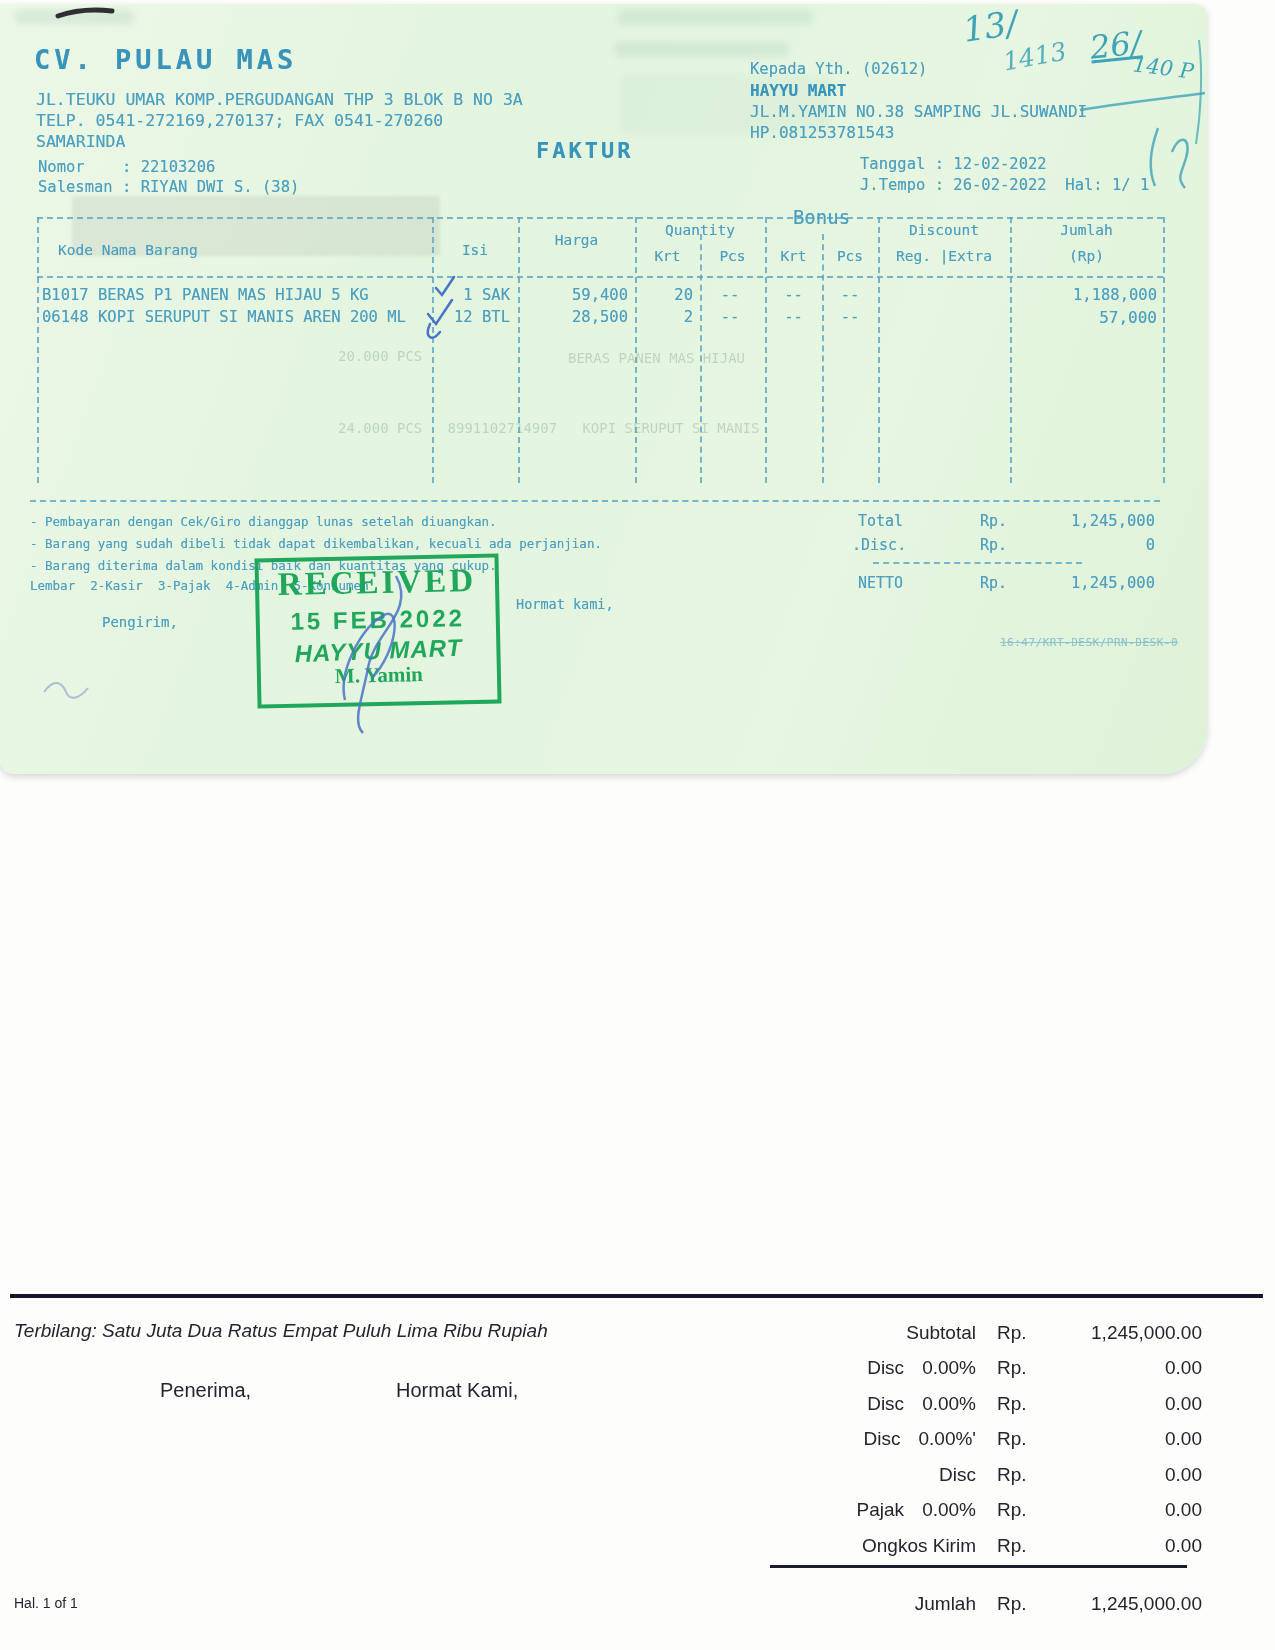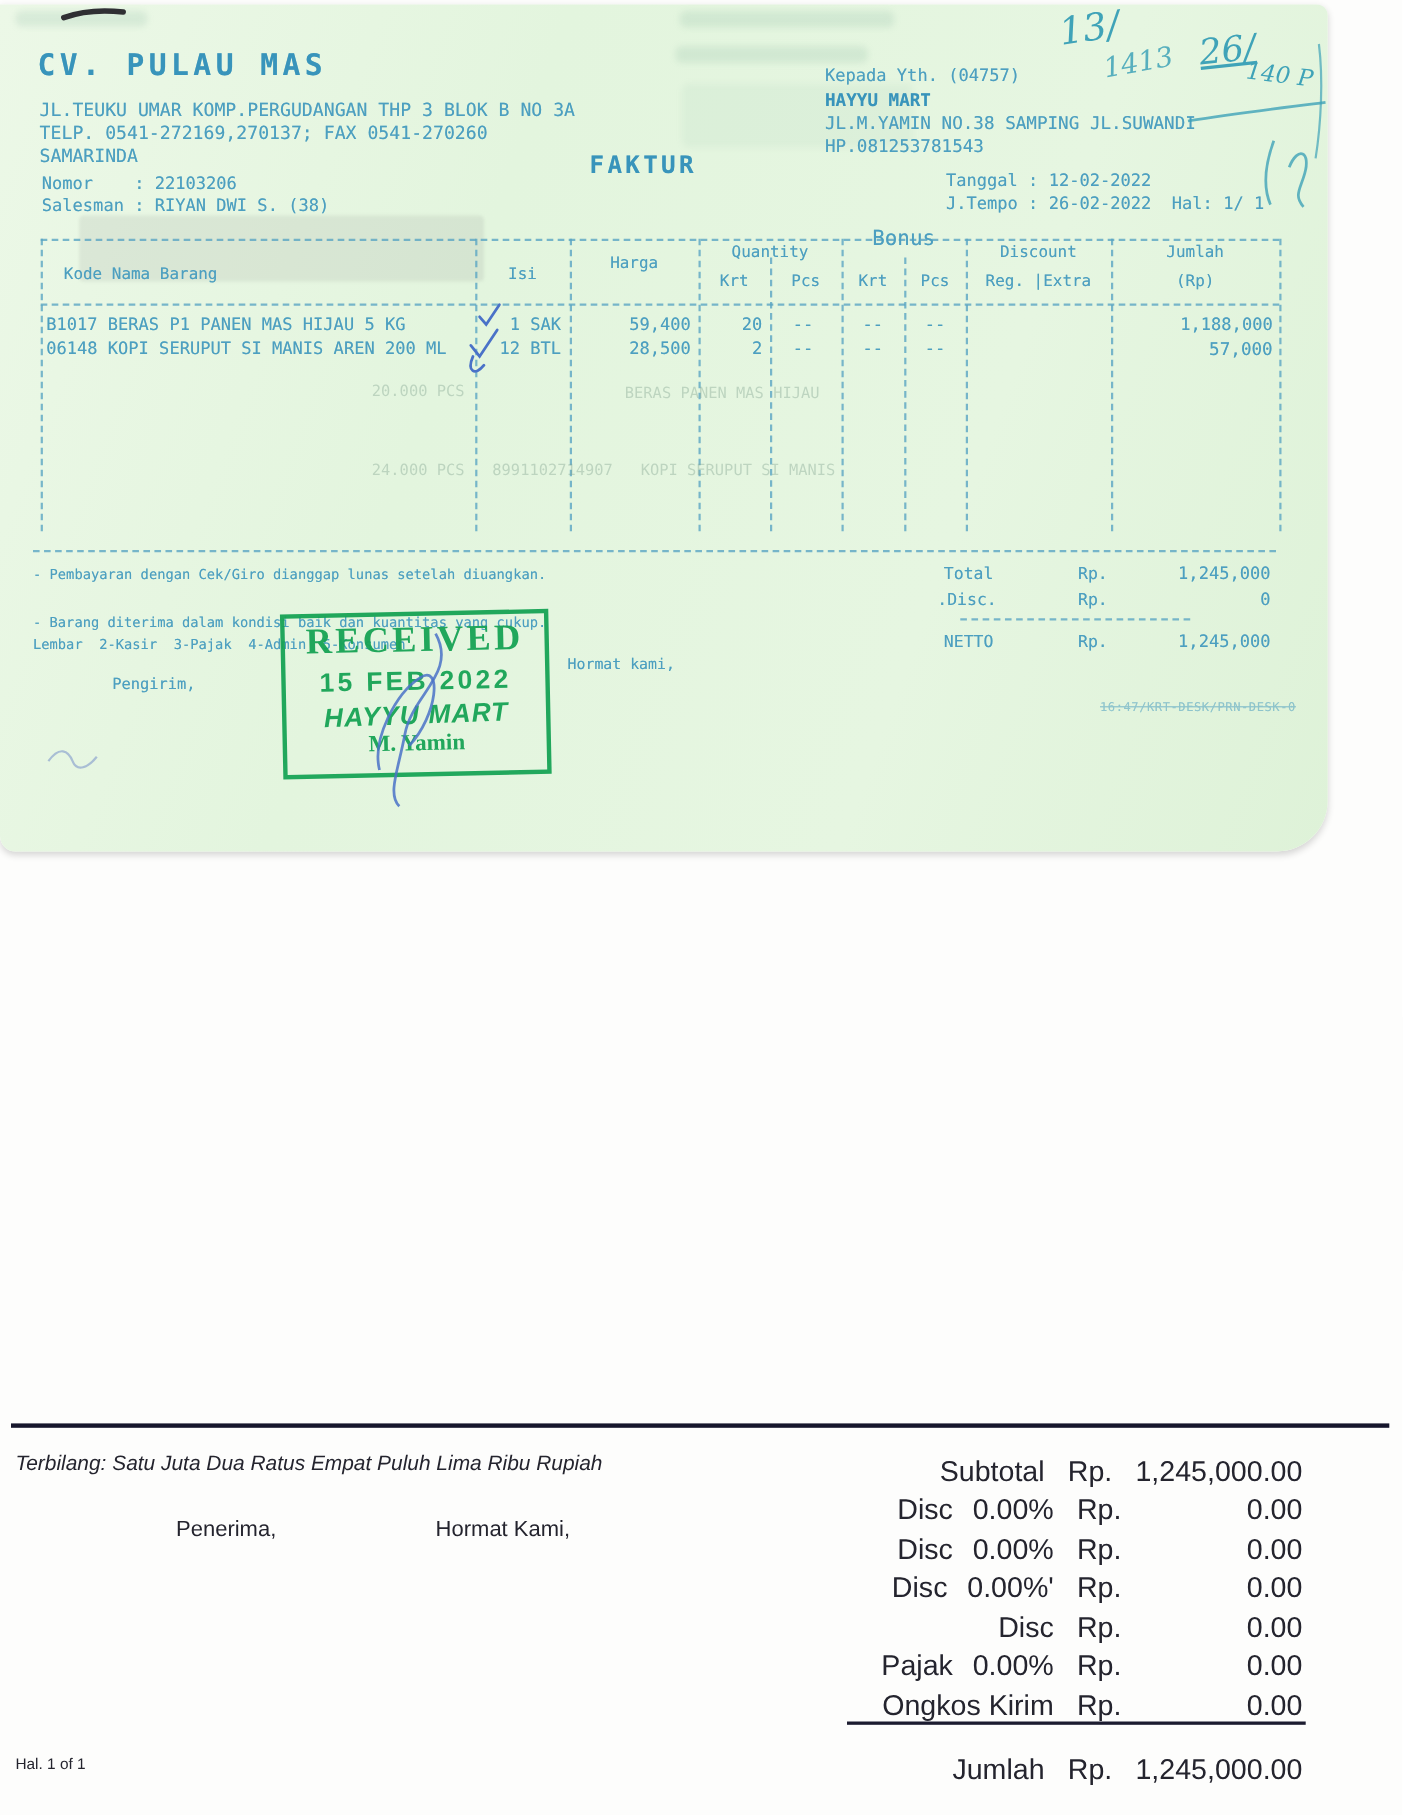--- a/index.html
+++ b/index.html
@@ -31,21 +31,21 @@
   .stamp .l3{font-family:"Liberation Sans",sans-serif;font-style:italic;font-weight:bold;
              font-size:24px;letter-spacing:1px;margin-top:3px;transform:rotate(-1deg);}
   .stamp .l4{font-family:"Liberation Serif",serif;font-weight:bold;font-size:21px;margin-top:-2px;}
   
   .hand{position:absolute;font-family:"DejaVu Serif",serif;font-style:italic;color:#3fa3b8;}
   
   .blk{position:absolute;color:#24242e;}
   .rule-thick{position:absolute;left:10px;top:1294px;width:1253px;height:4px;background:#16162c;}
   .rule-sub{position:absolute;left:770px;top:1565px;width:417px;height:3px;background:#1c1c30;}
   .terb{font-style:italic;font-size:19px;}
-  .srow{position:absolute;left:601px;width:583px;display:flex;align-items:baseline;font-size:26px;color:#24242e;}
+  .srow{position:absolute;left:619px;width:583px;display:flex;align-items:baseline;font-size:19px;color:#24242e;}
   .srow .lw{width:357px;display:flex;gap:18px;justify-content:flex-end;white-space:pre;}
   .srow .sp:empty{display:none;}
   .srow .srp{width:84px;padding-left:21px;box-sizing:border-box;}
   .srow .sa{flex:1;text-align:right;}
   .penmarks{position:absolute;left:0;top:0;pointer-events:none;}
 </style>
 </head>
 <body>
 
 <div class="page">
@@ -57,21 +57,21 @@
     <div class="blob" style="left:14px;top:6px;width:120px;height:14px;"></div>
     <div class="blob" style="left:620px;top:72px;width:210px;height:58px;opacity:.5;"></div>
     <div class="smudge" style="left:72px;top:192px;width:368px;height:60px;"></div>
   </div>
 
   <div class="dm dmb" style="left:34px;top:44px;font-size:27px;letter-spacing:4px;">CV. PULAU MAS</div>
   <div class="dm" style="left:36px;top:90px;font-size:16.5px;">JL.TEUKU UMAR KOMP.PERGUDANGAN THP 3 BLOK B NO 3A</div>
   <div class="dm" style="left:36px;top:111px;font-size:16.5px;">TELP. 0541-272169,270137; FAX 0541-270260</div>
   <div class="dm" style="left:36px;top:132px;font-size:16.5px;">SAMARINDA</div>
 
-  <div class="dm" style="left:750px;top:60px;font-size:15.5px;">Kepada Yth. (04757)</div>
+  <div class="dm" style="left:750px;top:60px;font-size:15.5px;">Kepada Yth. (02612)</div>
   <div class="dm dmb" style="left:750px;top:81px;font-size:16px;">HAYYU MART</div>
   <div class="dm" style="left:750px;top:102px;font-size:16px;">JL.M.YAMIN NO.38 SAMPING JL.SUWANDI</div>
   <div class="dm" style="left:750px;top:123px;font-size:16px;">HP.081253781543</div>
 
   <div class="dm dmb" style="left:536px;top:138px;font-size:22px;letter-spacing:3px;">FAKTUR</div>
   <div class="dm" style="left:38px;top:158px;font-size:15.5px;">Nomor    : 22103206</div>
   <div class="dm" style="left:38px;top:178px;font-size:15.5px;">Salesman : RIYAN DWI S. (38)</div>
   <div class="dm" style="left:860px;top:155px;font-size:15.5px;">Tanggal : 12-02-2022</div>
   <div class="dm" style="left:860px;top:176px;font-size:15.5px;">J.Tempo : 26-02-2022  Hal: 1/ 1</div>
 
@@ -119,20 +119,21 @@
   <div class="dm ctr" style="left:700px;top:308px;width:60px;font-size:15.5px;">--</div>
   <div class="dm ctr" style="left:765px;top:308px;width:57px;font-size:15.5px;">--</div>
   <div class="dm ctr" style="left:822px;top:308px;width:56px;font-size:15.5px;">--</div>
   <div class="dm rgt" style="left:1010px;top:308px;width:147px;font-size:16px;">57,000</div>
 
   <div class="ghost" style="left:318px;top:348px;font-size:14px;">20.000 PCS</div>
   <div class="ghost" style="left:548px;top:350px;font-size:14px;">BERAS PANEN MAS HIJAU</div>
   <div class="ghost" style="left:318px;top:420px;font-size:14px;">24.000 PCS   8991102714907   KOPI SERUPUT SI MANIS</div>
 
   <div class="dm" style="left:30px;top:514px;font-size:12.5px;">- Pembayaran dengan Cek/Giro dianggap lunas setelah diuangkan.</div>
+  <div class="dm" style="left:30px;top:536px;font-size:12.5px;">- Barang yang sudah dibeli tidak dapat dikembalikan, kecuali ada perjanjian.</div>
   <div class="dm" style="left:30px;top:558px;font-size:12.5px;">- Barang diterima dalam kondisi baik dan kuantitas yang cukup.</div>
   <div class="dm" style="left:30px;top:578px;font-size:12.5px;">Lembar  2-Kasir  3-Pajak  4-Admin  5-Konsumen</div>
   <div class="dm" style="left:102px;top:614px;font-size:14px;">Pengirim,</div>
   <div class="dm" style="left:516px;top:596px;font-size:13.5px;">Hormat kami,</div>
 
   <div class="dm" style="left:858px;top:512px;font-size:15px;">Total</div>
   <div class="dm" style="left:980px;top:512px;font-size:15px;">Rp.</div>
   <div class="dm rgt" style="left:1010px;top:512px;width:145px;font-size:15.5px;">1,245,000</div>
   <div class="dm" style="left:852px;top:536px;font-size:15px;">.Disc.</div>
   <div class="dm" style="left:980px;top:536px;font-size:15px;">Rp.</div>

